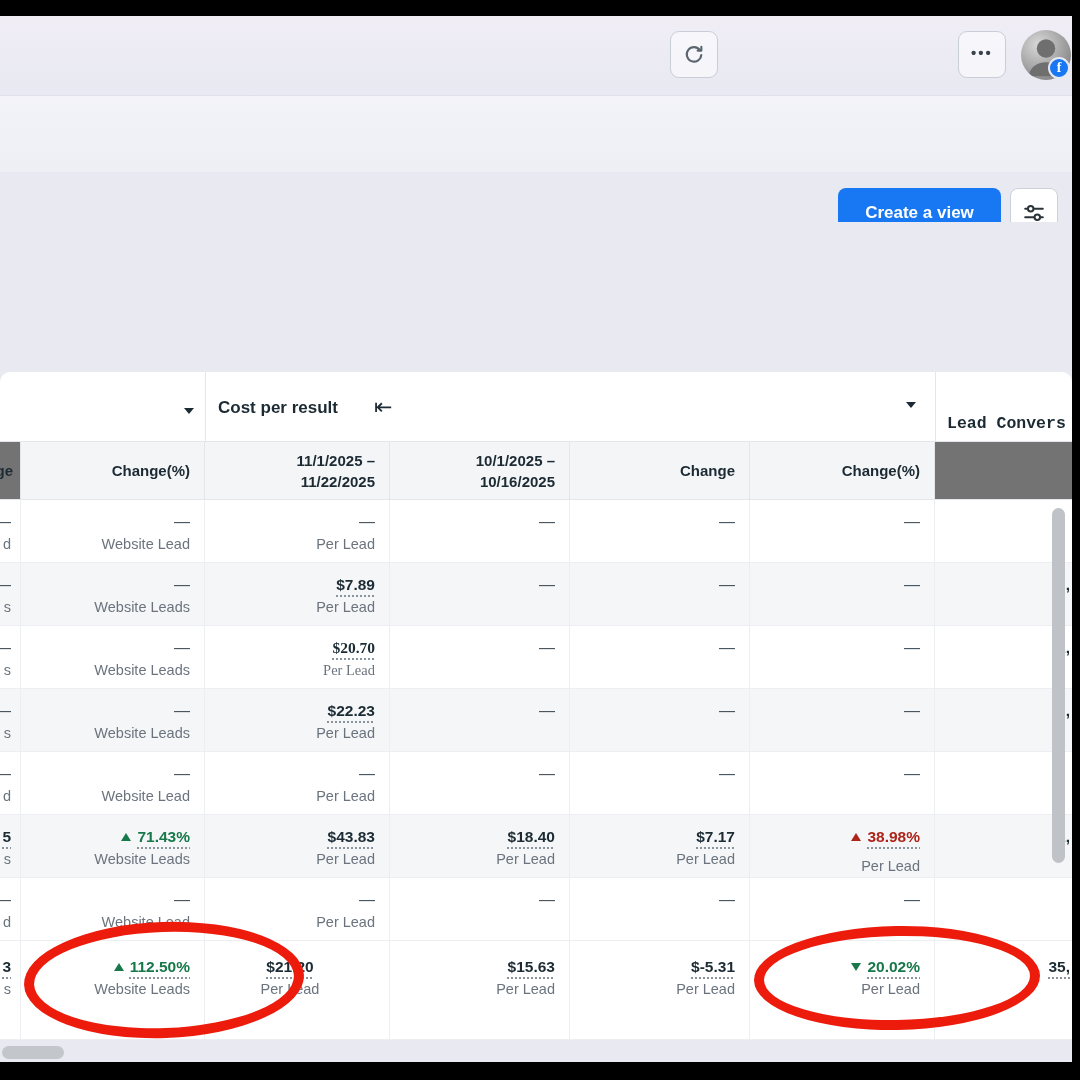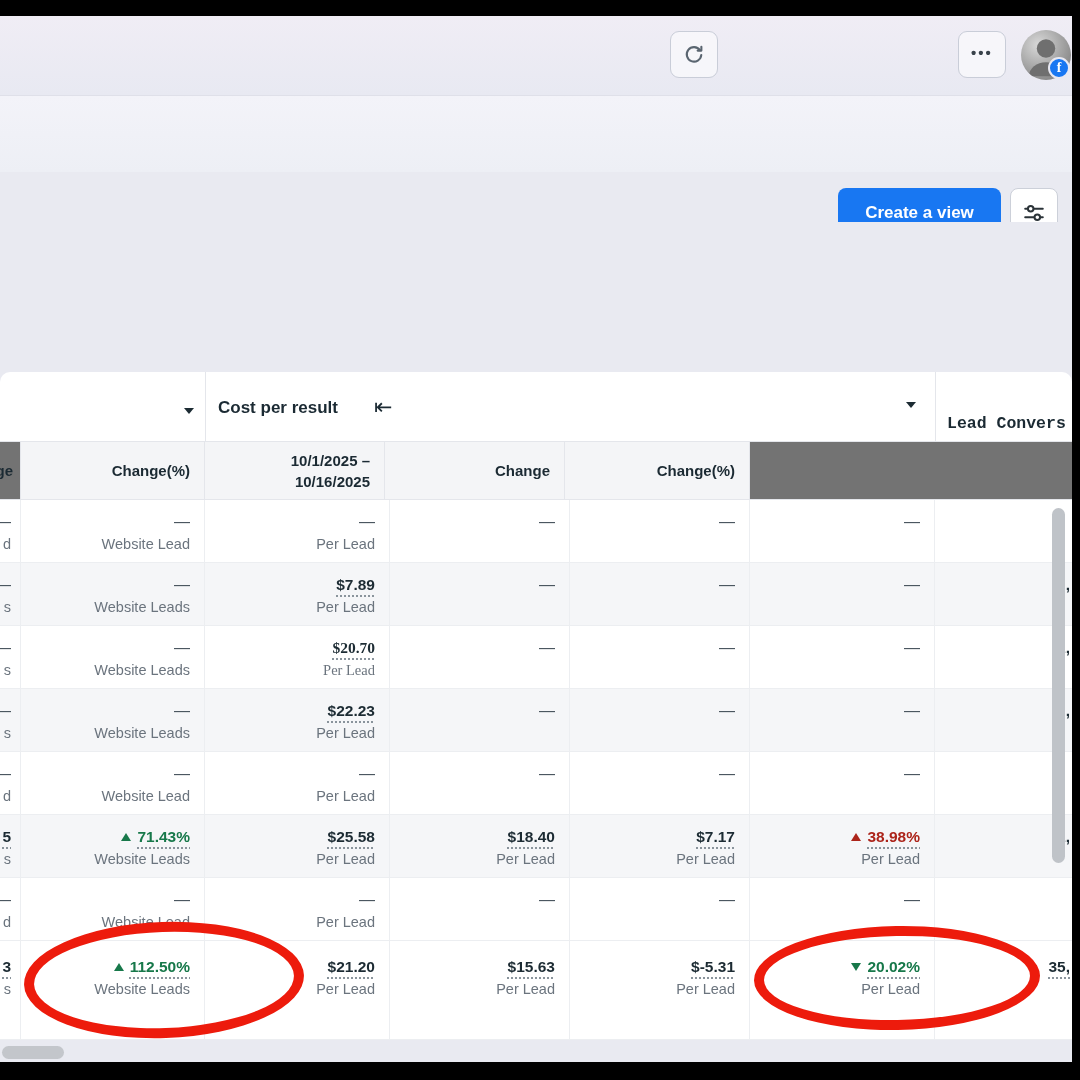--- a/index.html
+++ b/index.html
@@ -203,20 +203,24 @@
       <span class="gh-label" style="left:947px;top:42px;font-size:16.5px;font-family:Liberation Mono, monospace;">Lead Convers</span>
       <span class="gh-label" style="left:947px;top:69px;font-size:16.5px;"><span>Rate (Web)</span><span class="sort-glyph">↑↓</span></span>
 
       <div id="colheader">
           <div class="hcell c0" style="width: 21px;">
             <div>ge</div>
           </div>
           <div class="hcell c1 shadeh" style="width: 184px;">
             <div>Change(%)</div>
           </div>
+          <div class="hcell c2 shadeh" style="width: 185px;">
+            <div>11/1/2025 –</div>
+            <div>11/22/2025</div>
+          </div>
           <div class="hcell c3 shadeh" style="width: 180px;">
             <div>10/1/2025 –</div>
             <div>10/16/2025</div>
           </div>
           <div class="hcell c4 shadeh" style="width: 180px;">
             <div>Change</div>
           </div>
           <div class="hcell c5 shadeh" style="width: 185px;">
             <div>Change(%)</div>
           </div>
@@ -353,32 +357,32 @@
           <div class="trow shade" style="height: 63px;">
             <div class="tcell c0" style="width: 21px;">
               <span class="val u">5</span>
               <span class="sub">s</span>
             </div>
             <div class="tcell c1" style="width: 184px;">
               <span class="val u green"><i class="tri up"></i>71.43%</span>
               <span class="sub">Website Leads</span>
             </div>
             <div class="tcell c2" style="width: 185px;">
-              <span class="val u">$25.58</span>
+              <span class="val u">$43.83</span>
               <span class="sub">Per Lead</span>
             </div>
             <div class="tcell c3" style="width: 180px;">
               <span class="val u">$18.40</span>
               <span class="sub">Per Lead</span>
             </div>
             <div class="tcell c4" style="width: 180px;">
               <span class="val u">$7.17</span>
               <span class="sub">Per Lead</span>
             </div>
-            <div class="tcell c5" style="width: 185px;">
+            <div class="tcell c5" style="width: 185px; justify-content: space-between;">
               <span class="val u red"><i class="tri up"></i>38.98%</span>
               <span class="sub">Per Lead</span>
             </div>
             <div class="tcell c6" style="width: 137px;">
               <span class="val">1,</span>
             </div>
           </div>
           <div class="trow" style="height: 63px;">
             <div class="tcell c0" style="width: 21px;">
               <span class="val dash">—</span>
@@ -405,21 +409,21 @@
           </div>
           <div class="trow last" style="height: 99px;">
             <div class="tcell c0" style="width: 21px;">
               <span class="val u">3</span>
               <span class="sub">s</span>
             </div>
             <div class="tcell c1" style="width: 184px;">
               <span class="val u green"><i class="tri up"></i>112.50%</span>
               <span class="sub">Website Leads</span>
             </div>
-            <div class="tcell c2" style="width: 185px;">
+            <div class="tcell c2" style="width: 185px; align-items: center;">
               <span class="val u">$21.20</span>
               <span class="sub">Per Lead</span>
             </div>
             <div class="tcell c3" style="width: 180px;">
               <span class="val u">$15.63</span>
               <span class="sub">Per Lead</span>
             </div>
             <div class="tcell c4" style="width: 180px;">
               <span class="val u">$-5.31</span>
               <span class="sub">Per Lead</span>

